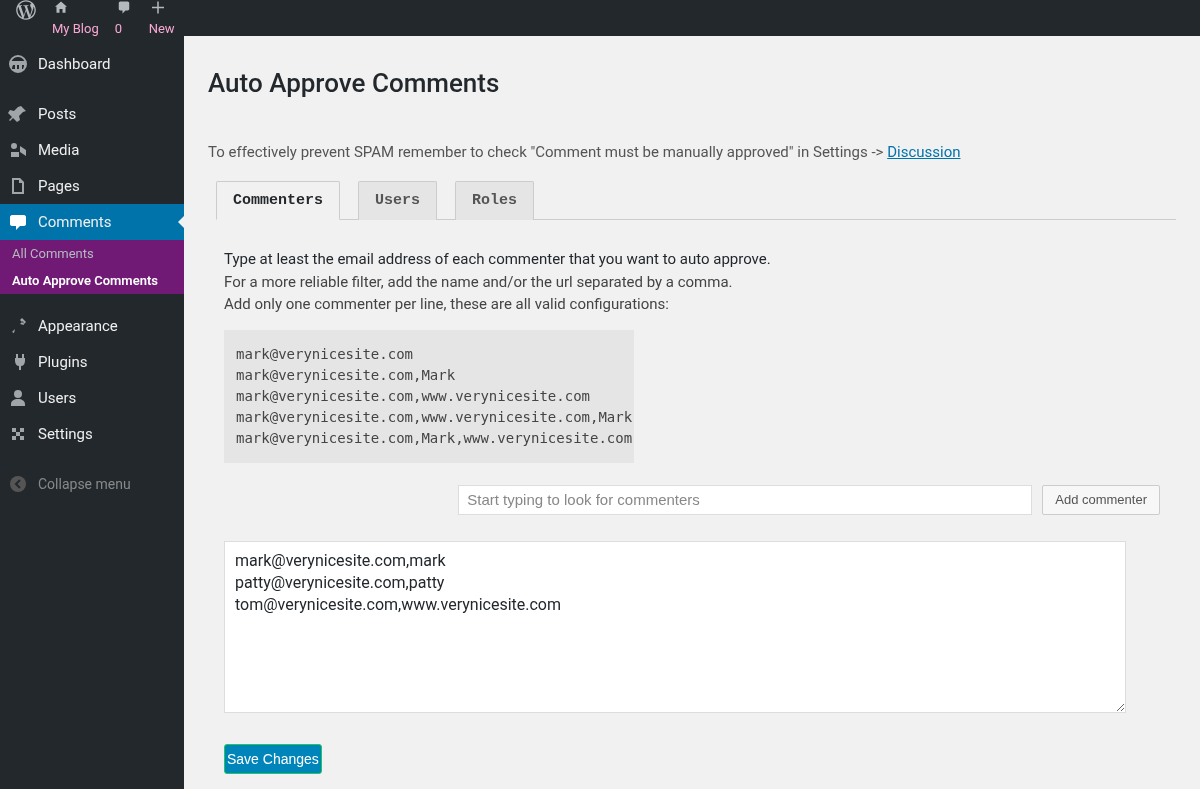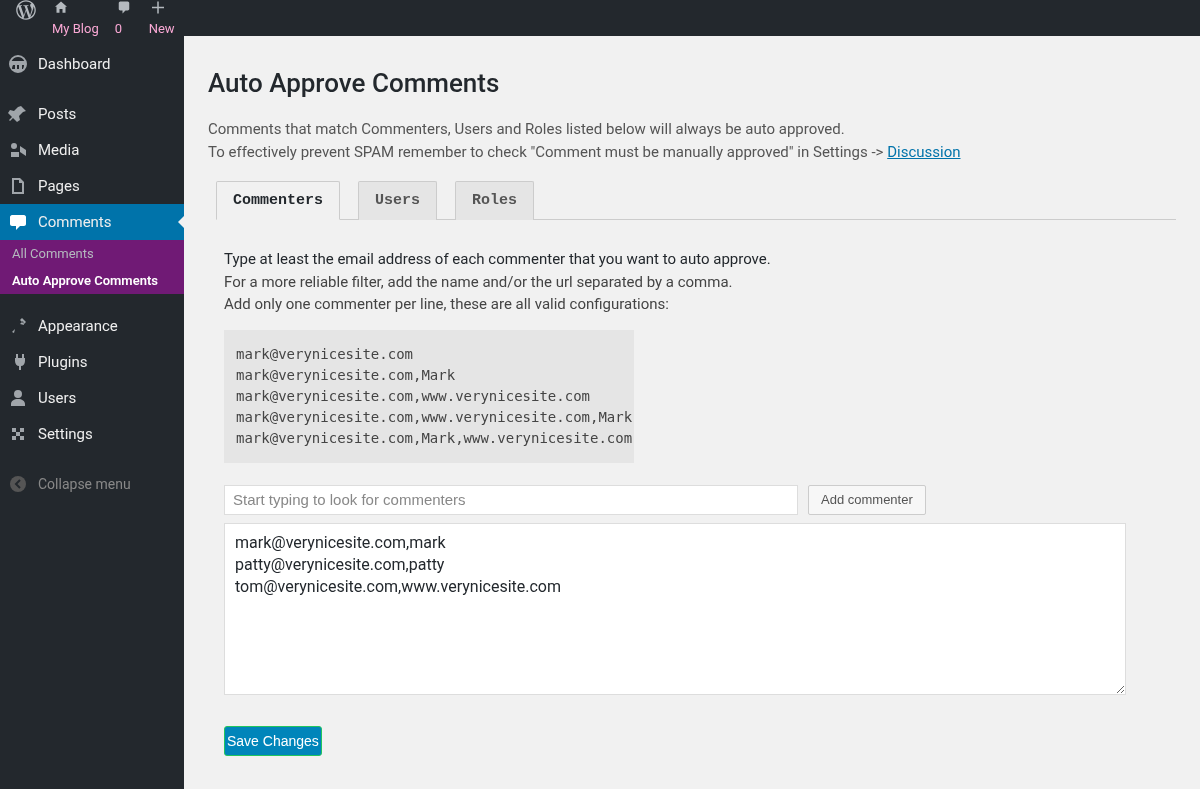--- a/index.html
+++ b/index.html
@@ -114,21 +114,21 @@
     background: #e5e5e5;
     padding: 14px 12px;
     font-family: Menlo, Consolas, monospace;
     font-size: 14px;
     color: #444;
     white-space: pre;
     width: 410px;
     margin-bottom: 22px;
     line-height: 1.5;
   }
-  .row { display: flex; gap: 10px; margin-bottom: 8px; align-items:center;}
+  .row { display: flex; gap: 10px; margin-bottom: 26px; align-items:center;justify-content:flex-end;}
   .lookup {
     flex: 0 0 574px;
     height: 30px;
     padding: 4px 8px;
     border: 1px solid #ddd;
     background: #fff;
     font-size: 15px;
     color: #444;
   }
   .lookup::placeholder { color: #888; }
@@ -285,21 +285,21 @@
           </svg>
         </span>
       <span>Collapse menu</span>
     </div>
   </nav>
 
   <main class="content">
     <h1>Auto Approve Comments</h1>
 
     <div class="intro">
-      <span>Comments that match Commenters, Users and Roles listed below will always be auto approved.</span><br>
+      <br>
       <span>To effectively prevent SPAM remember to check "Comment must be manually approved" in Settings -&gt; </span><a href="#">Discussion</a>
     </div>
 
     <div class="tabs">
       <div class="tab active">Commenters</div>
       <div class="tab">Users</div>
       <div class="tab">Roles</div>
     </div>
 
     <div class="panel">

